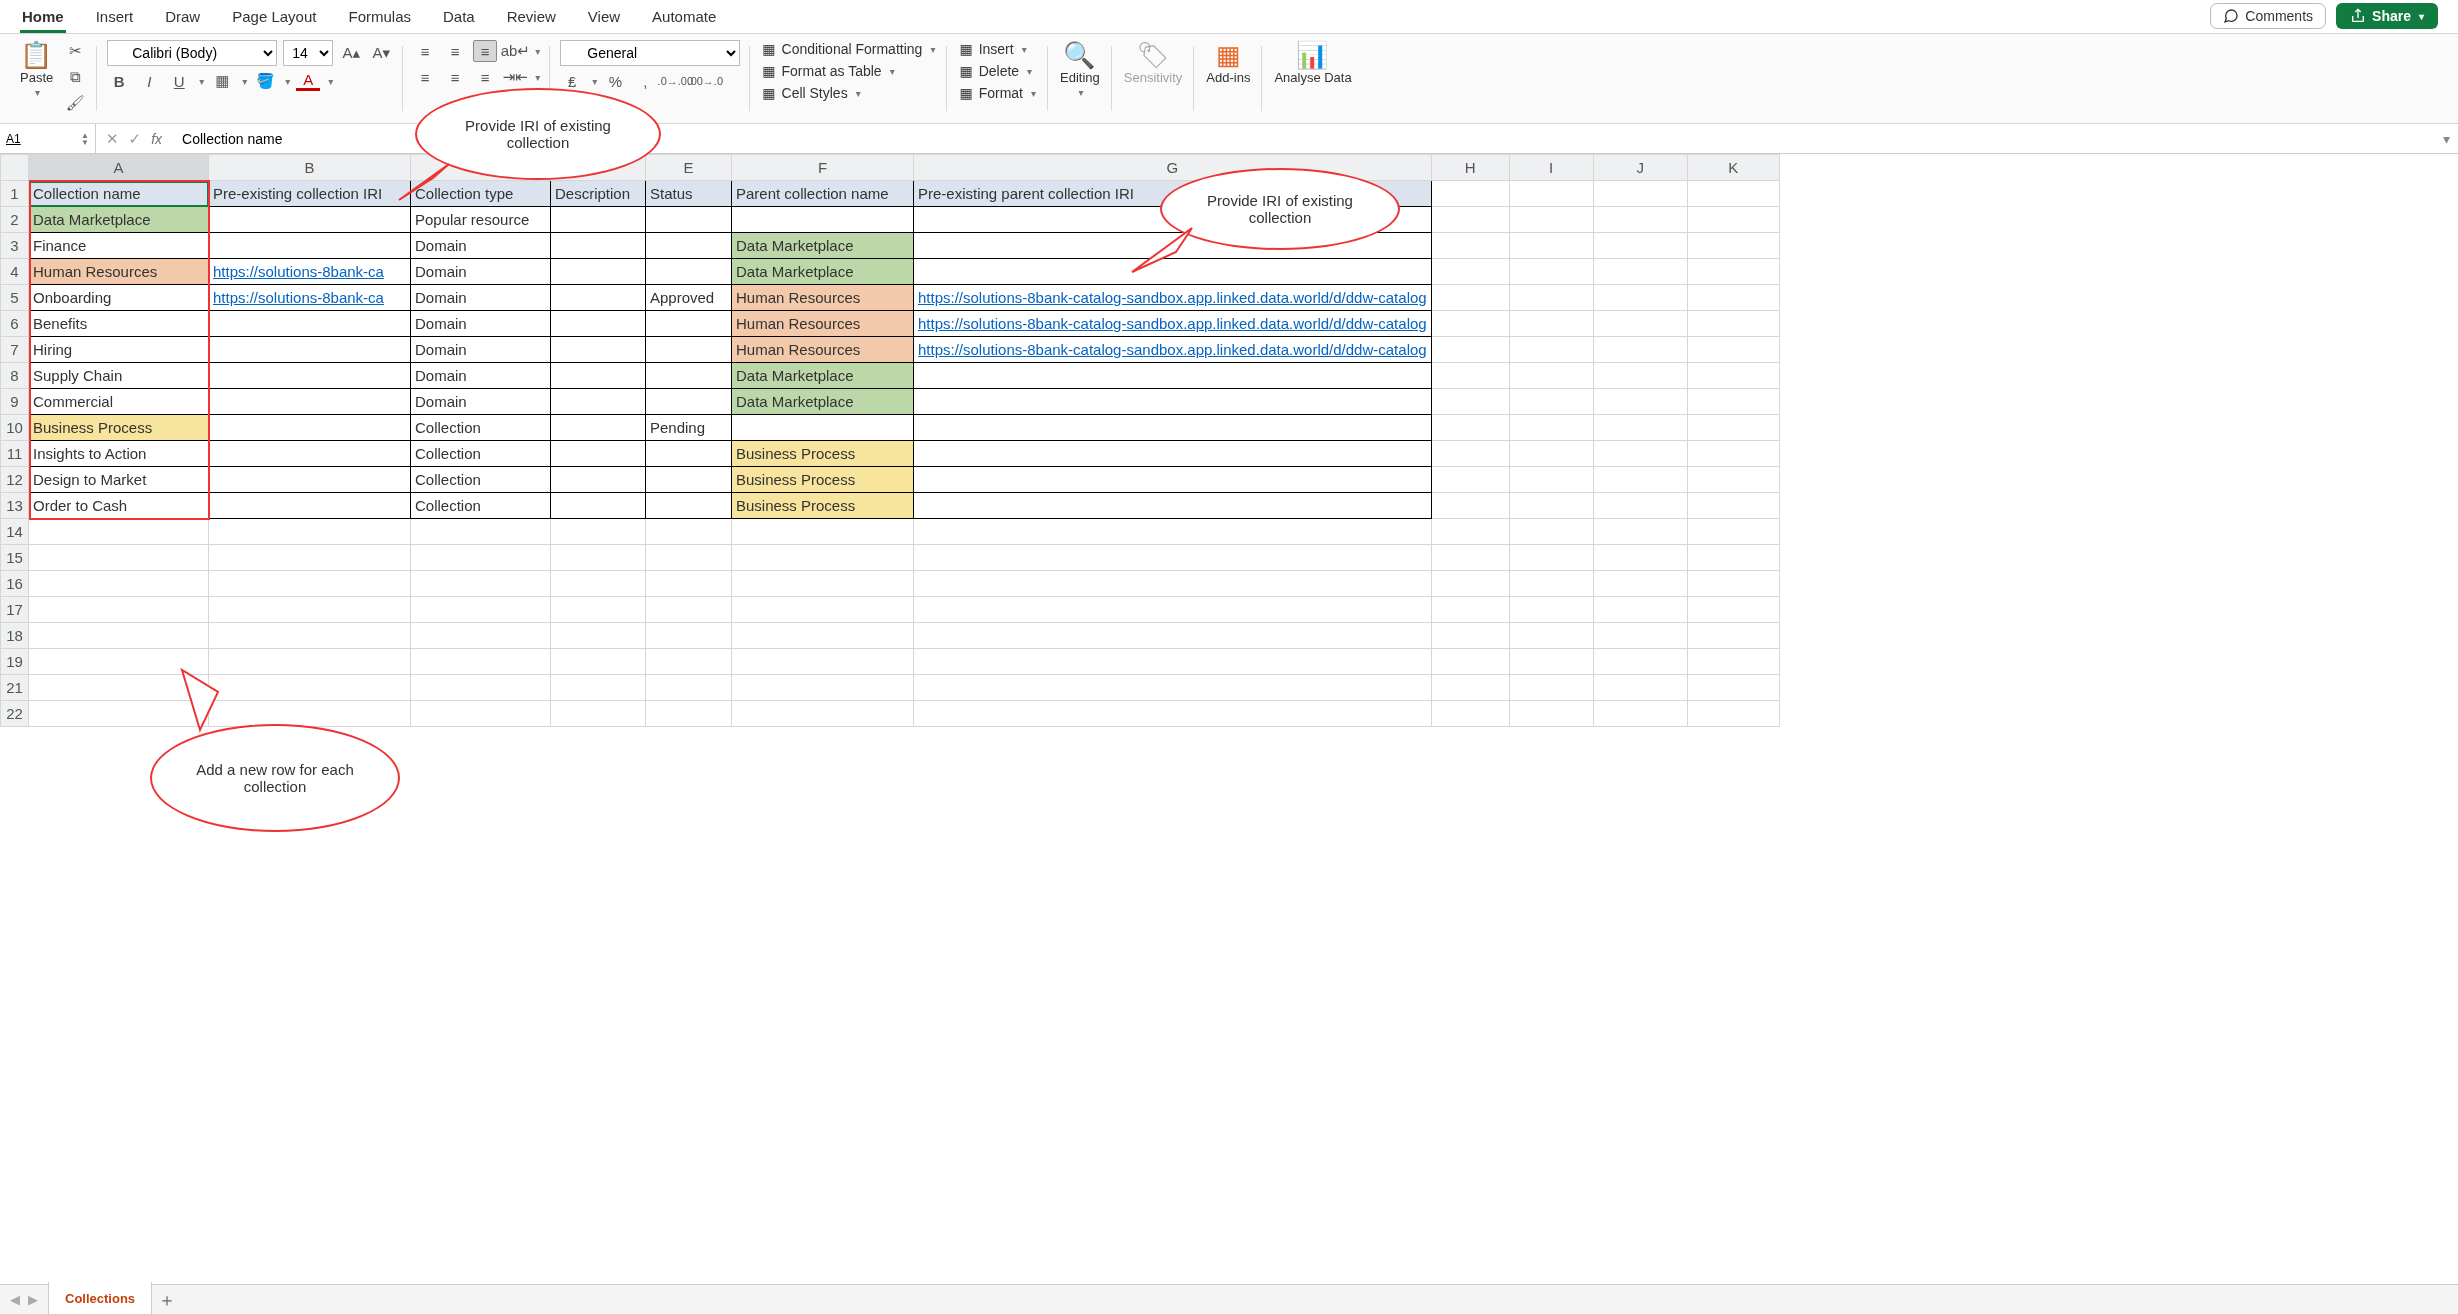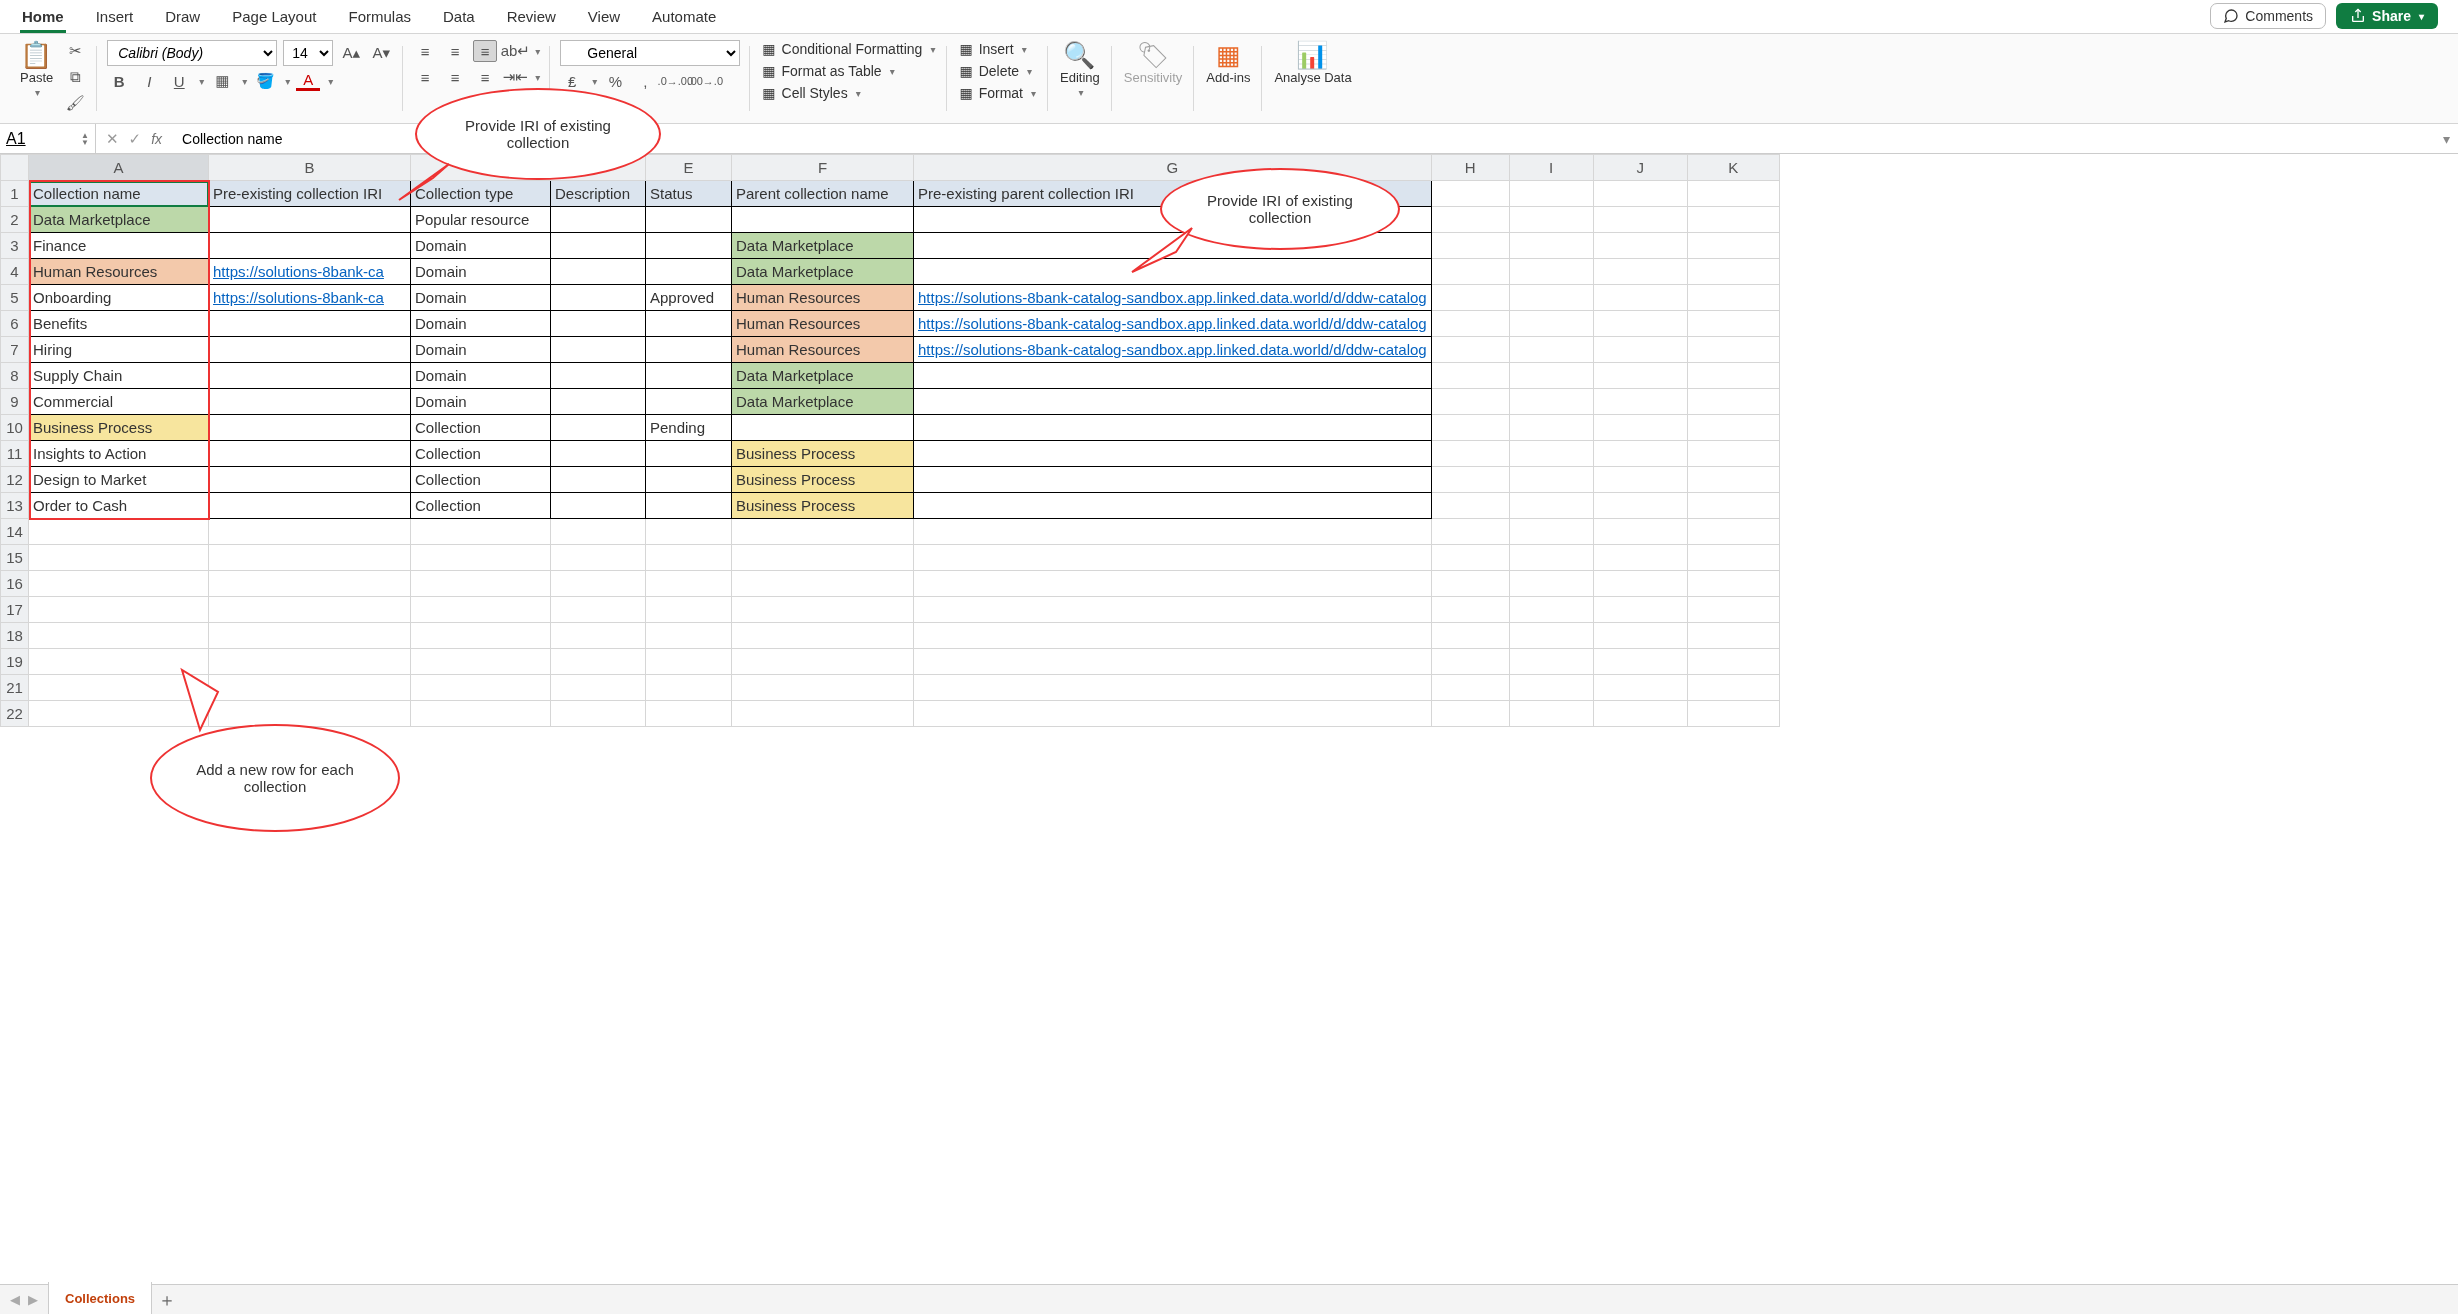--- a/index.html
+++ b/index.html
@@ -61,34 +61,34 @@
     display:flex;flex-direction:column;justify-content:space-between;
     padding:0 10px;position:relative;
   }
   .group:not(:last-child)::after{
     content:"";position:absolute;right:0;top:6px;bottom:6px;width:1px;background:#d9d9d9;
   }
   .group .rows{display:flex;flex-direction:column;gap:4px;}
   .group .row{display:flex;align-items:center;gap:6px;}
   .big-btn{display:flex;flex-direction:column;align-items:center;gap:2px;padding:2px 2px;cursor:pointer;}
   .big-btn .iconwrap{font-size:26px;line-height:1;}
-  .font-name{width:170px;height:26px;border:1px solid #bbb;background:#fff;font-size:14px;padding:2px 6px;font-style:italic;}
+  .font-name{width:170px;height:26px;border:1px solid #bbb;background:#fff;font-size:14px;padding:2px 20px;}
   .font-size{width:50px;height:26px;border:1px solid #bbb;background:#fff;font-size:14px;padding:2px 4px;text-align:left;}
   .ico{display:inline-flex;align-items:center;justify-content:center;width:24px;height:22px;cursor:pointer;font-size:15px;color:#555;}
   .ico.selected{background:#d7d7d7;border:1px solid #888;border-radius:2px;}
   .num-select{width:180px;height:26px;border:1px solid #bbb;background:#fff;font-size:14px;padding:2px 22px;}
   .menu-row{display:flex;align-items:center;gap:6px;cursor:pointer;padding:1px 2px;font-size:14px;}
   .chev{font-size:10px;color:#777;margin-left:2px;}
   
   .formula-bar{
     display:flex;align-items:center;height:30px;border-bottom:1px solid #ccc;
     font-size:14px;background:#fff;
   }
   .name-box{width:96px;border-right:1px solid #ccc;padding:0 6px;display:flex;align-items:center;justify-content:space-between;height:100%;}
-  .name-box input{border:none;width:60px;font-size:16px;text-decoration:underline;}
+  .name-box input{border:none;width:60px;font-size:12px;text-decoration:underline;}
   .name-box .spin{display:flex;flex-direction:column;font-size:8px;line-height:7px;color:#777;cursor:pointer;}
   .fb-btns{display:flex;align-items:center;gap:10px;padding:0 10px;color:#999;}
   .fb-btns span{cursor:pointer;font-size:15px;}
   .fx{font-style:italic;color:#737373;margin-right:16px;}
   .formula-input{flex:1;border:none;font-size:14px;padding:0 4px;}
   .fb-chev{padding:0 8px;color:#888;cursor:pointer;}
   
   .grid-wrap{position:relative;overflow:auto;height:calc(100vh - 34px - 90px - 30px - 30px);background:#fff;}
   table.sheet{border-collapse:collapse;table-layout:fixed;}
   .sheet th, .sheet td{

